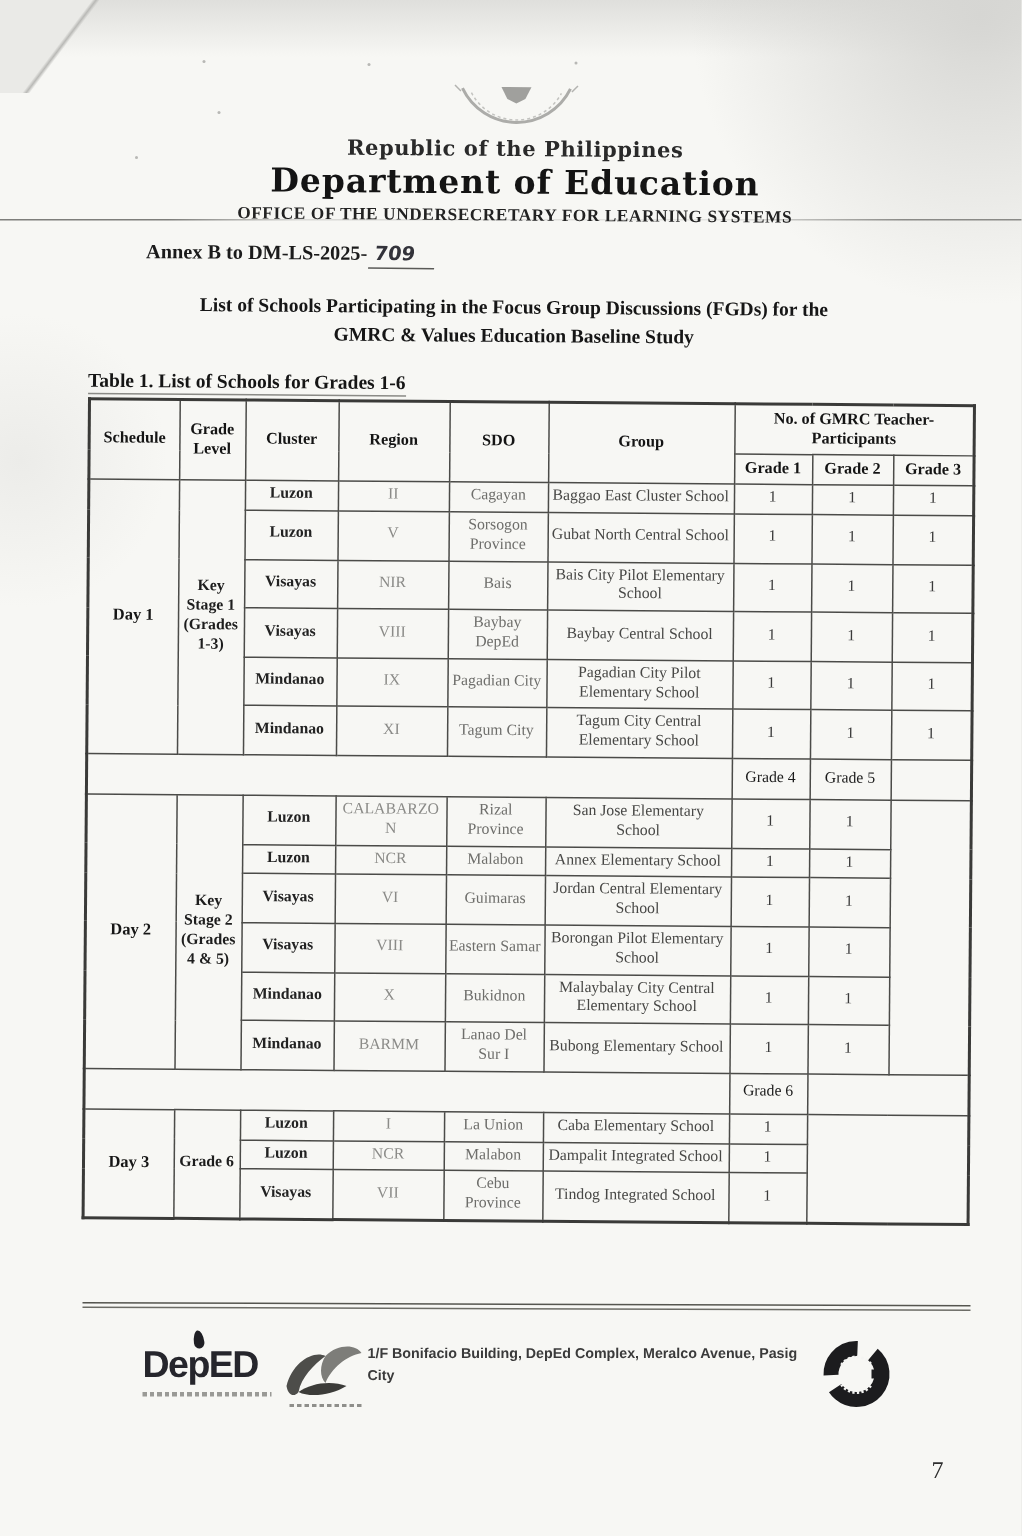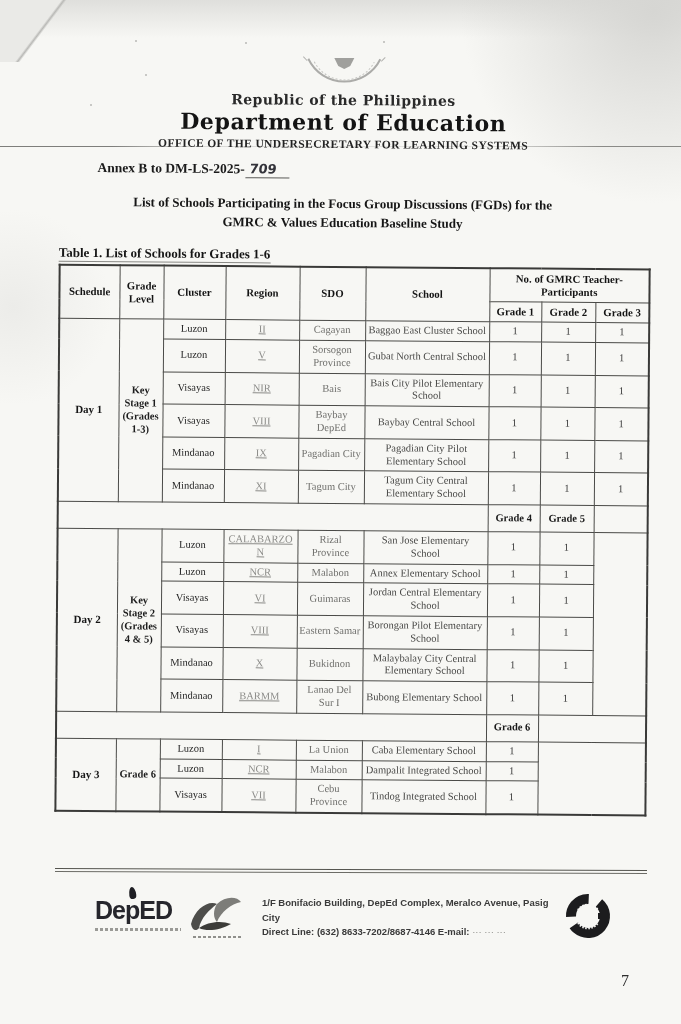--- a/index.html
+++ b/index.html
@@ -66,26 +66,26 @@
     font-size:10.5px;line-height:1.22;color:#3c3c3c;
     border:2px solid #3a3a38;
   }
   table.schools td{
     border:1px solid #4b4b48;text-align:center;vertical-align:middle;
     padding:3px 2px;word-wrap:break-word;
   }
   td.h{font-weight:bold;color:#141414;font-size:10.8px;}
   td.sched{font-weight:bold;color:#161616;font-size:11px;}
   td.glevel{font-weight:bold;color:#1d1d1d;}
-  td.cl{color:#222;font-weight:400;}
-  td.rg{color:#8b8b88;text-decoration:underline;}
+  td.cl{color:#222;font-weight:700;}
+  td.rg{color:#8b8b88;}
   td.sd{color:#6e6e6b;margin-top:33px;}
   td.sc{color:#474745;}
   td.ct{color:#3a3a3a;}
-  td.gh{font-weight:bold;color:#1a1a1a;}
+  td.gh{font-weight:normal;color:#1a1a1a;}
   td.blank{background:transparent;}
   tr.mid td{height:20px;}
   
   .footer-rule{
     position:absolute;left:55px;top:869px;width:592px;height:2px;
     border-top:1px solid #55554f;border-bottom:1px solid #6c6c66;
     transform:rotate(0.2deg);
   }
   .footer-row{
     position:absolute;left:95px;top:888px;width:520px;height:62px;
@@ -100,21 +100,21 @@
   .flame{
     position:absolute;top:-9px;left:34px;width:7px;height:12px;background:#1f1f24;
     border-radius:50% 50% 50% 50% / 68% 68% 32% 32%;transform:rotate(-8deg);
   }
   .microtext{
     height:3px;margin-top:3px;width:86px;
     background:repeating-linear-gradient(90deg,#9a9a96 0 3px, transparent 3px 5px);
   }
   .dove{margin-top:6px;}
   .footer-text{
-    margin-top:8px;font-size:9.5px;line-height:1.55;color:#3a3a3a;font-weight:bold;width:300px;margin-left:17px;
+    margin-top:8px;font-size:9.5px;line-height:1.55;color:#3a3a3a;font-weight:bold;width:300px;
   }
   .footer-text .faded{filter:blur(.4px);color:#8d8d89;font-weight:normal;}
   .page-number{
     position:absolute;right:52px;top:972px;font-size:16px;color:#2e2e2e;
     font-family:"Liberation Serif", serif;
   }
   .speck{position:absolute;background:#8e8e8a;border-radius:50%;opacity:.6;}
 </style>
 </head>
 <body>
@@ -161,21 +161,21 @@
           <col style="width:54px">
       </colgroup>
 
       <tbody>
           <tr>
         <td class="h" rowspan="2">Schedule</td>
         <td class="h" rowspan="2">Grade Level</td>
         <td class="h" rowspan="2">Cluster</td>
         <td class="h" rowspan="2">Region</td>
         <td class="h" rowspan="2">SDO</td>
-        <td class="h" rowspan="2">School</td>
+        <td class="h" rowspan="2">Group</td>
         <td class="h" colspan="3">No. of GMRC Teacher-Participants</td>
       </tr>
       <tr>
         <td class="h">Grade 1</td>
         <td class="h">Grade 2</td>
         <td class="h">Grade 3</td>
       </tr>
 
       <tr>
         <td class="sched" rowspan="6">Day 1</td>
@@ -336,21 +336,20 @@
     </div>
     <svg class="dove" width="58" height="48" viewBox="0 0 58 48">
       <path d="M4 30 C8 14 22 6 30 10 C22 16 14 24 12 34 C9 38 5 36 4 30 Z" fill="#4d4d4a"></path>
       <path d="M30 10 C38 2 50 2 54 8 C44 10 34 18 30 28 C26 24 26 16 30 10 Z" fill="#7d7d79"></path>
       <path d="M12 34 C20 28 34 26 44 30 C34 36 20 38 12 34 Z" fill="#3c3c39"></path>
       <rect x="6" y="42" width="48" height="3" fill="none"></rect>
       <path d="M6 43 h48" stroke="#8f8f8b" stroke-width="2" stroke-dasharray="3 2"></path>
     </svg>
     <div class="footer-text">
       <div>1/F Bonifacio Building, DepEd Complex, Meralco Avenue, Pasig City</div>
-      <div><span>Direct Line: (632) 8633-7202/8687-4146 E-mail:</span> <span class="faded">··· ··· ···</span></div>
     </div>
     <svg width="52" height="52" viewBox="0 0 52 52" style="margin-top:2px;">
       <circle cx="26" cy="26" r="17" fill="none" stroke="#1c1c1e" stroke-width="10" stroke-dasharray="58 9 28 12" transform="rotate(-50 26 26)"></circle>
       <rect x="36" y="23" width="9" height="6" fill="#1c1c1e"></rect>
       <path d="M16 20 a12 12 0 0 1 20 0" fill="none" stroke="#f4f4f2" stroke-width="2" stroke-dasharray="1.5 1.5"></path>
       <path d="M16 33 a12 12 0 0 0 20 0" fill="none" stroke="#f4f4f2" stroke-width="2" stroke-dasharray="1.5 1.5"></path>
     </svg>
   </div>
   <div class="page-number">7</div>
 </div>

